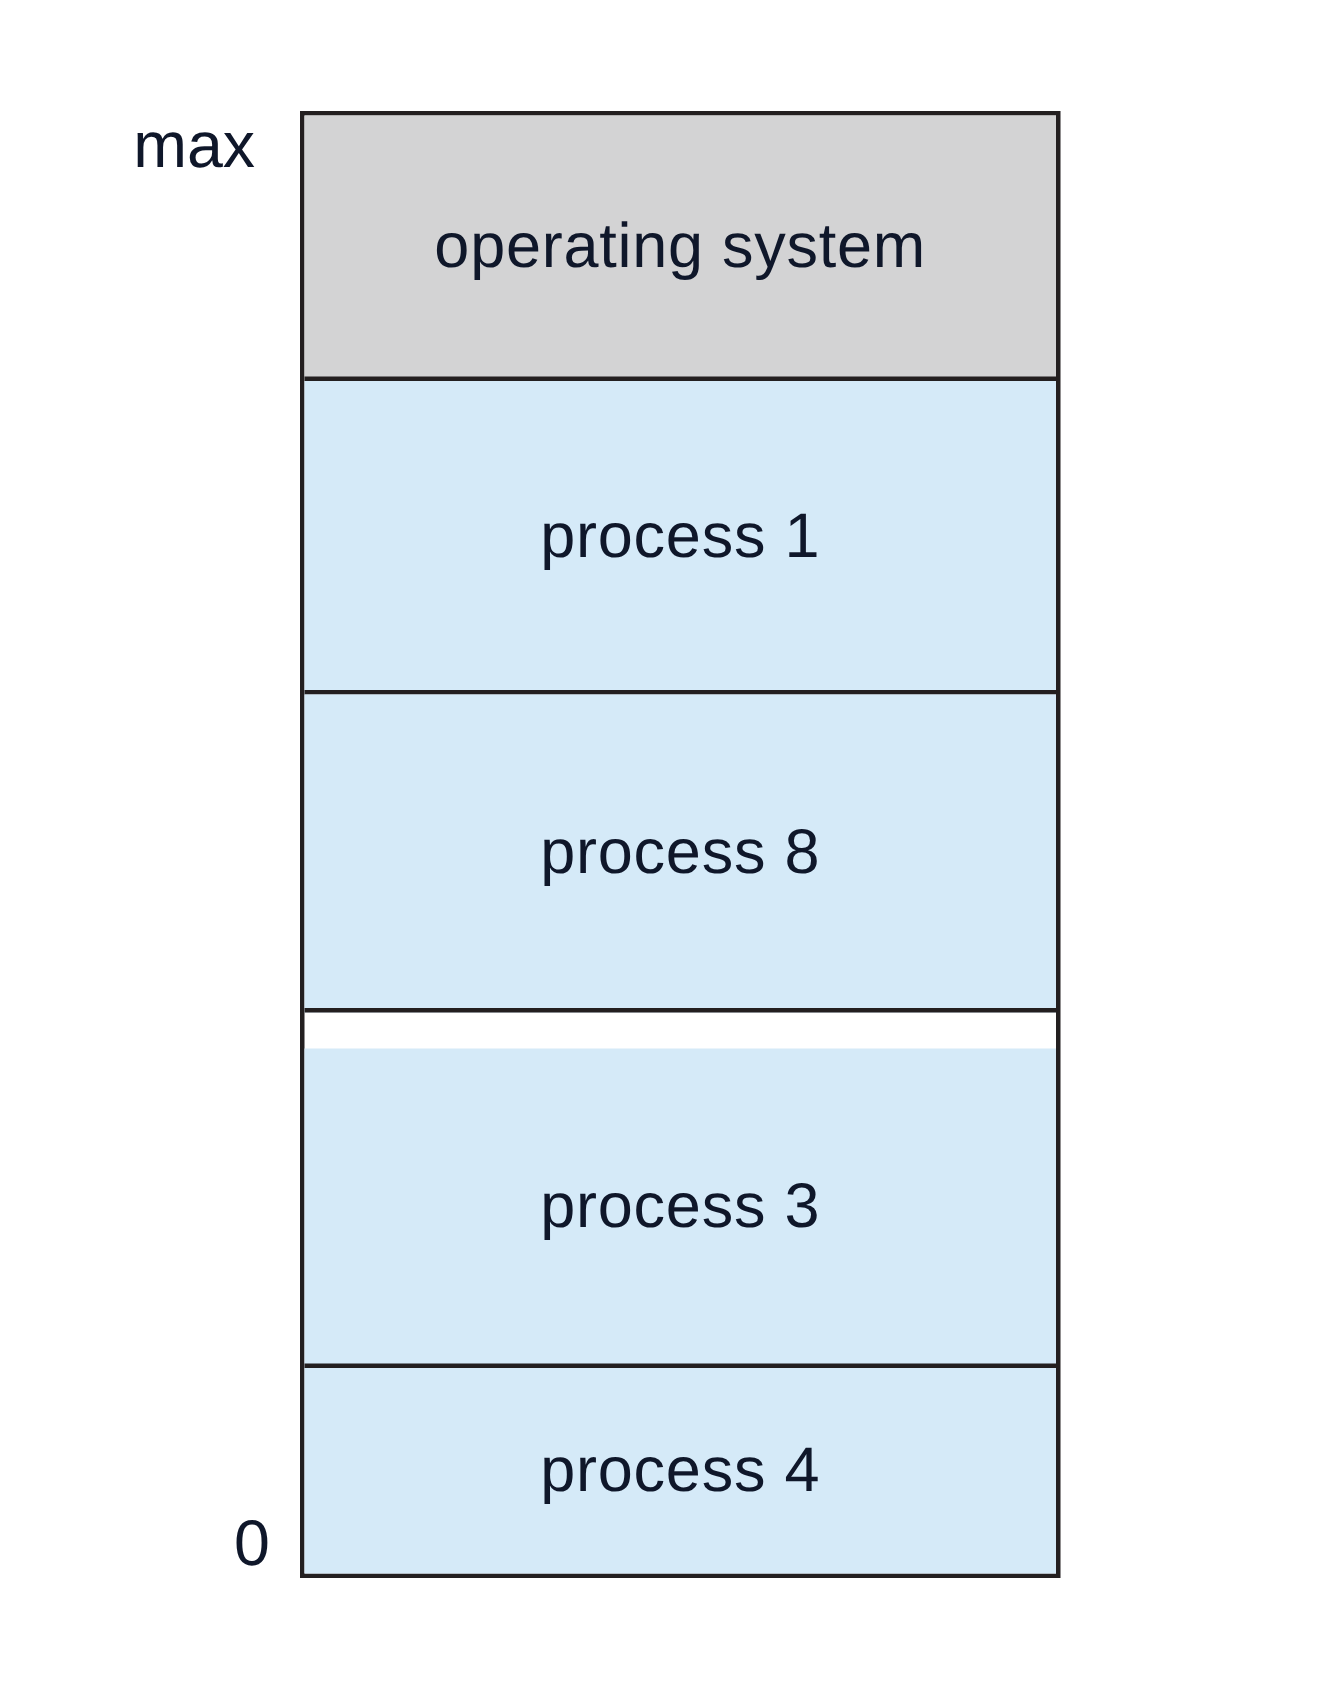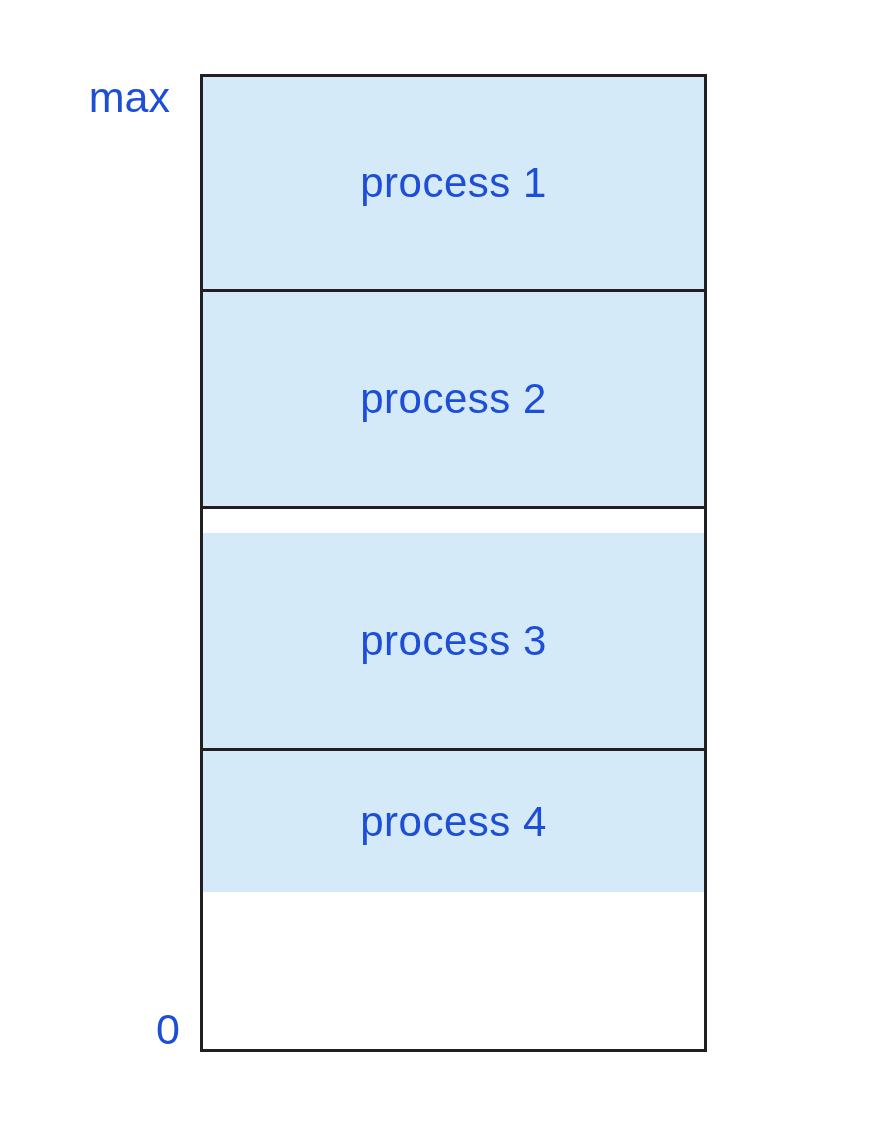--- a/index.html
+++ b/index.html
@@ -6,21 +6,21 @@
     margin: 0;
     padding: 0;
     background: #ffffff;
   }
   .canvas {
     position: relative;
     width: 892px;
     height: 1132px;
     background: #ffffff;
     font-family: "Liberation Sans", sans-serif;
-    color: #1d4ed8;
+    color: #0f172a;
     overflow: hidden;
     text-decoration: underline;
   }
   .memory-box {
     position: absolute;
     left: 200px;
     top: 74px;
     width: 507px;
     height: 978px;
     border: 3px solid #231f20;
@@ -69,27 +69,30 @@
 <body>
 
 <div class="canvas">
 
   <div class="axis-label label-max">max</div>
 
   <div class="axis-label label-zero">0</div>
 
   <div class="memory-box">
 
+    <div class="segment seg-os" style="background-color: rgb(211, 211, 212);">
+      <span class="segment-label">operating system</span>
+    </div>
 
     <div class="segment seg-p1" style="background-color: rgb(213, 234, 248); align-items: center;">
       <span class="segment-label">process 1</span>
     </div>
 
     <div class="segment seg-p2" style="background-color: rgb(213, 234, 248);">
-      <span class="segment-label">process 2</span>
+      <span class="segment-label">process 8</span>
     </div>
 
     <div class="segment seg-p3" style="background-color: rgb(213, 234, 248);">
       <span class="segment-label">process 3</span>
     </div>
 
     <div class="segment seg-p4" style="background-color: rgb(213, 234, 248);">
       <span class="segment-label">process 4</span>
     </div>
 

